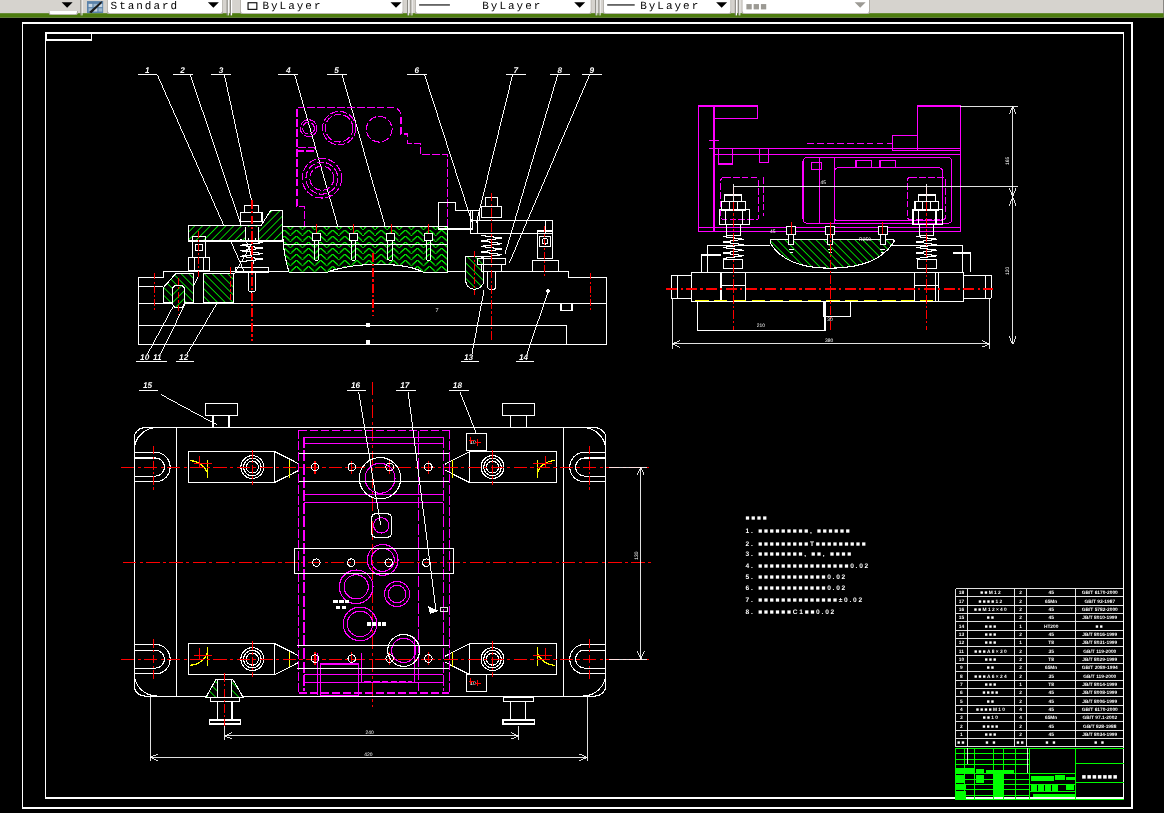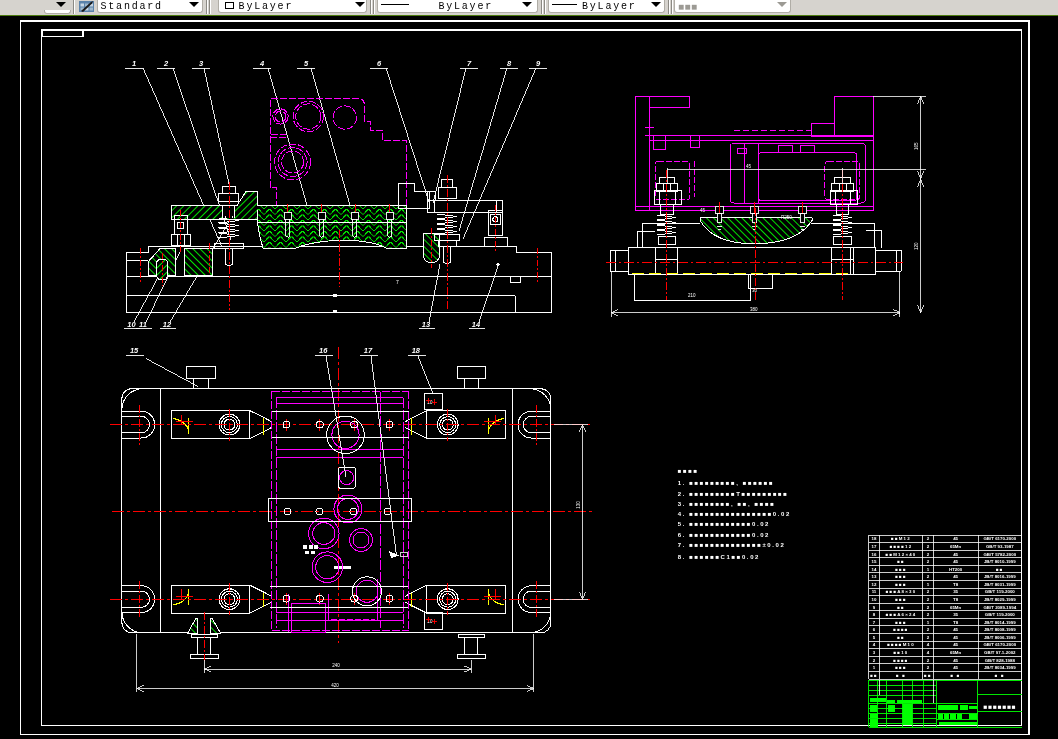--- a/index.html
+++ b/index.html
@@ -1,18 +1,18 @@
 <!DOCTYPE html>
 <html><head>
 <meta charset="utf-8">
 <style>
   html,body{margin:0;padding:0;background:#000;width:1058px;height:739px;overflow:hidden;}
   *{box-sizing:border-box;}
   body{font-family:"Liberation Sans",sans-serif;position:relative;}
-  #toolbar{position:absolute;left:0;top:0;width:1058px;height:16px;background:#d6d3ce;border-bottom:1px solid #4d7c0f;z-index:5;}
+  #toolbar{position:absolute;left:0;top:0;width:1058px;height:16px;background:#d6d3ce;border-bottom:4px solid #4d7c0f;z-index:5;}
   .wfield{position:absolute;top:0;height:13px;background:#fff;border:1px solid #b0ada6;border-top:none;border-radius:0 0 3px 3px;}
   .tri{position:absolute;width:0;height:0;border-left:5.5px solid transparent;border-right:5.5px solid transparent;border-top:5px solid #000;}
   .tri.g{border-top-color:#9c9a94;}
   .ctxt{position:absolute;top:0.5px;font-family:"Liberation Mono",monospace;font-size:10px;letter-spacing:1.8px;color:#000;white-space:nowrap;}
   .vsep{position:absolute;top:0;height:14px;width:1px;background:#8c8a84;box-shadow:1px 0 0 #fff;}
   svg{position:absolute;left:0;top:0;z-index:1;}
   text{font-family:"Liberation Sans",sans-serif;}
 </style>
 </head>
 <body>

